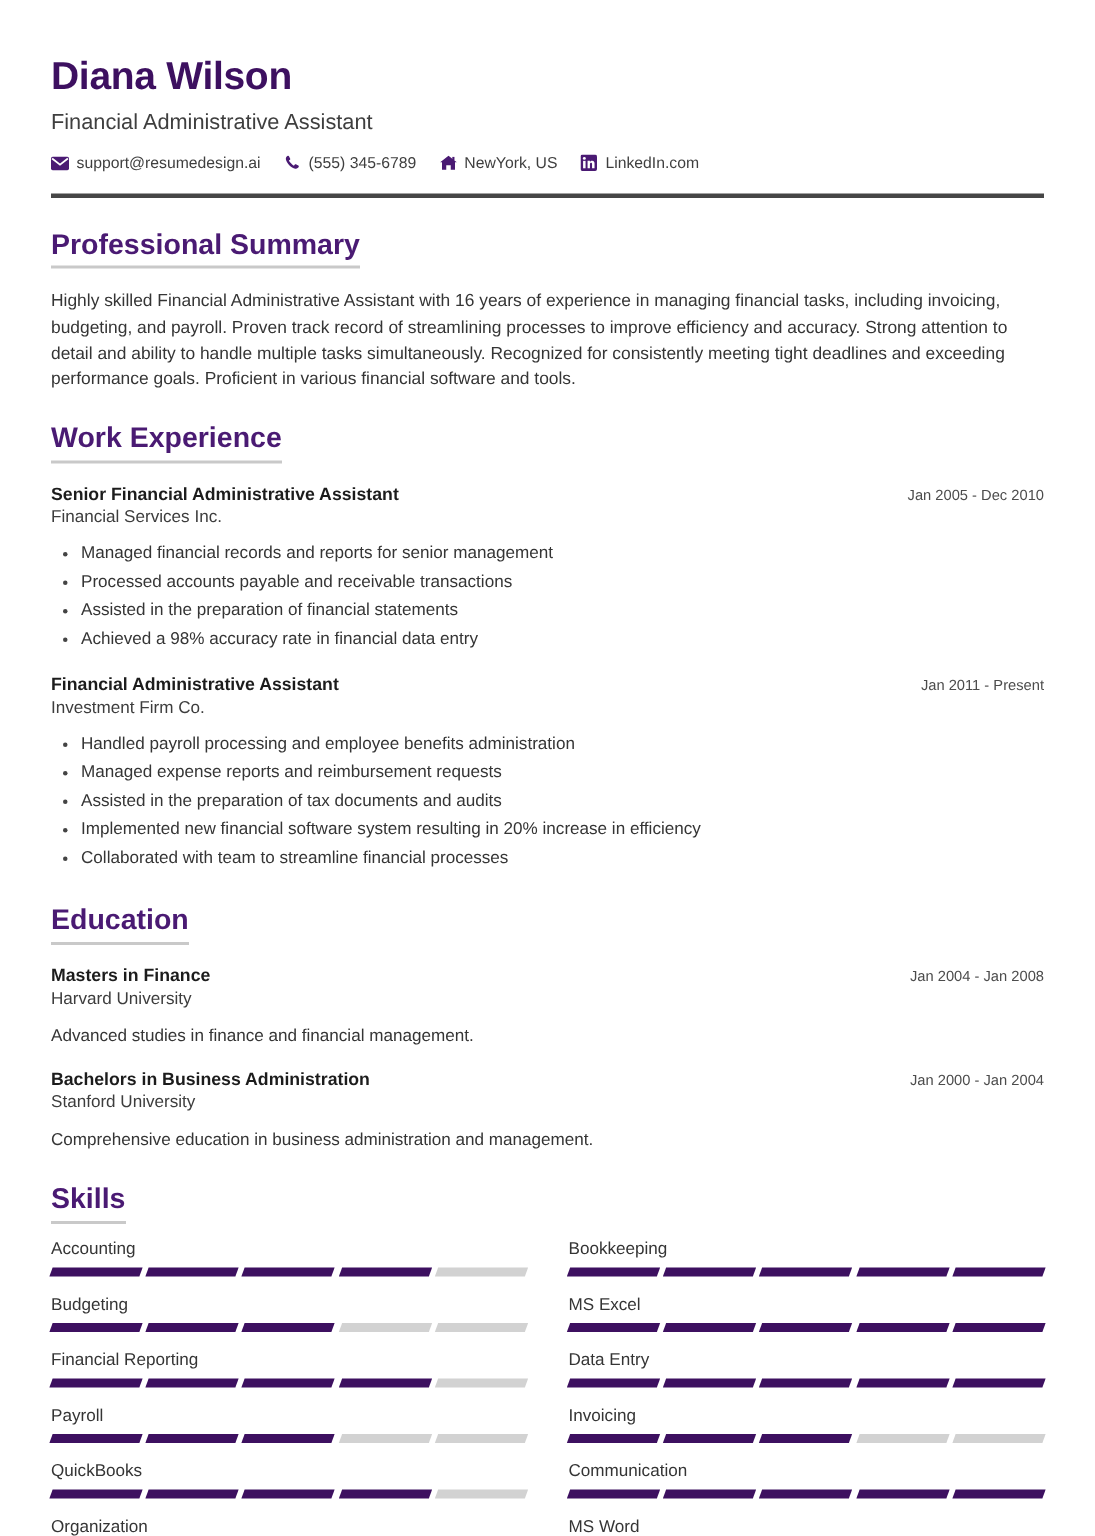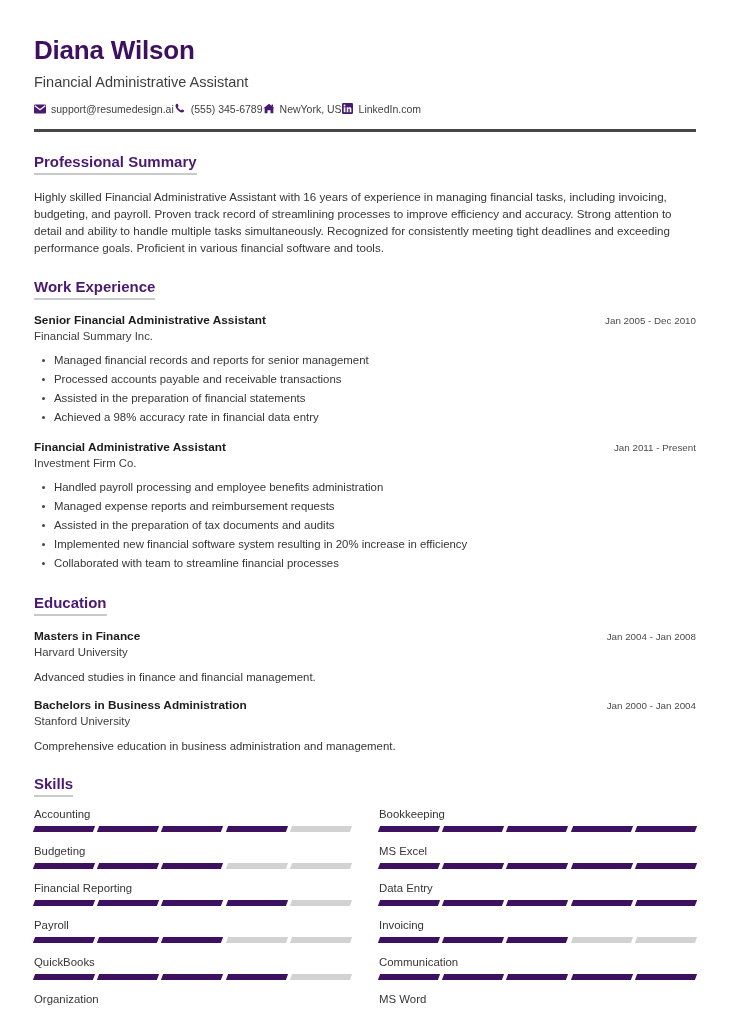--- a/index.html
+++ b/index.html
@@ -36,20 +36,21 @@
     font-size: 14.5px;
     color: #3f3f3f;
     margin-top: 9px;
     font-weight: normal;
   }
   .contact-row {
     margin-top: 13px;
     display: flex;
     align-items: center;
     flex-wrap: nowrap;
+    gap: 15px;
     font-size: 10.5px;
     color: #3f3f3f;
   }
   .contact-item {
     display: flex;
     align-items: center;
     gap: 5px;
     white-space: nowrap;
   }
   .contact-item .ci {
@@ -66,21 +67,21 @@
   .header-rule {
     margin-top: 14px;
     height: 3px;
     background: #464646;
     width: 100%;
   }
 
   
   .section { margin-top: 21px; }
   .section-title {
-    font-size: 15px;
+    font-size: 19px;
     font-weight: bold;
     color: #4a1a73;
     display: inline-block;
     padding-bottom: 3px;
     border-bottom: 2px solid #c9c9c9;
     line-height: 1.15;
   }
   .section-body { margin-top: 13px; }
 
   .summary-text {
@@ -231,21 +232,21 @@
   </div>
 
   <div class="section">
     <div class="section-title">Work Experience</div>
     <div class="section-body" id="experience-body">
         <div class="entry">
           <div class="entry-head">
             <div class="entry-role">Senior Financial Administrative Assistant</div>
             <div class="entry-date">Jan 2005 - Dec 2010</div>
           </div>
-          <div class="entry-org">Financial Summary Inc.</div>
+          <div class="entry-org">Financial Services Inc.</div>
           <ul class="bullets">
             <li>Managed financial records and reports for senior management</li>
             <li>Processed accounts payable and receivable transactions</li>
             <li>Assisted in the preparation of financial statements</li>
             <li>Achieved a 98% accuracy rate in financial data entry</li>
           </ul>
         </div>
         <div class="entry">
           <div class="entry-head">
             <div class="entry-role">Financial Administrative Assistant</div>

